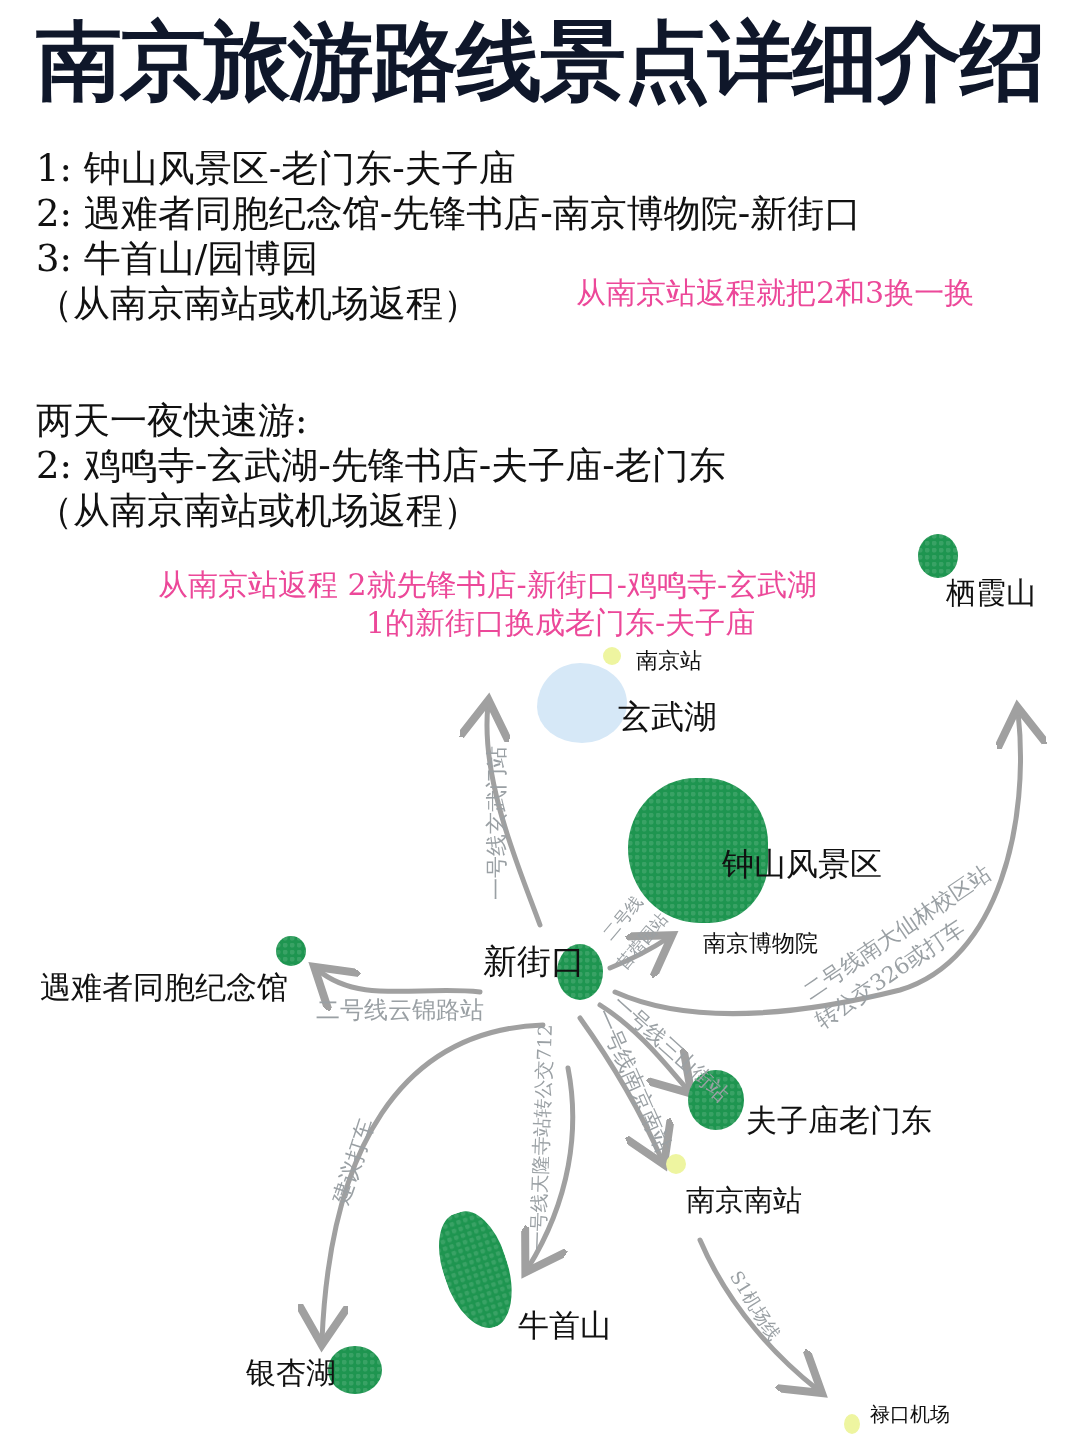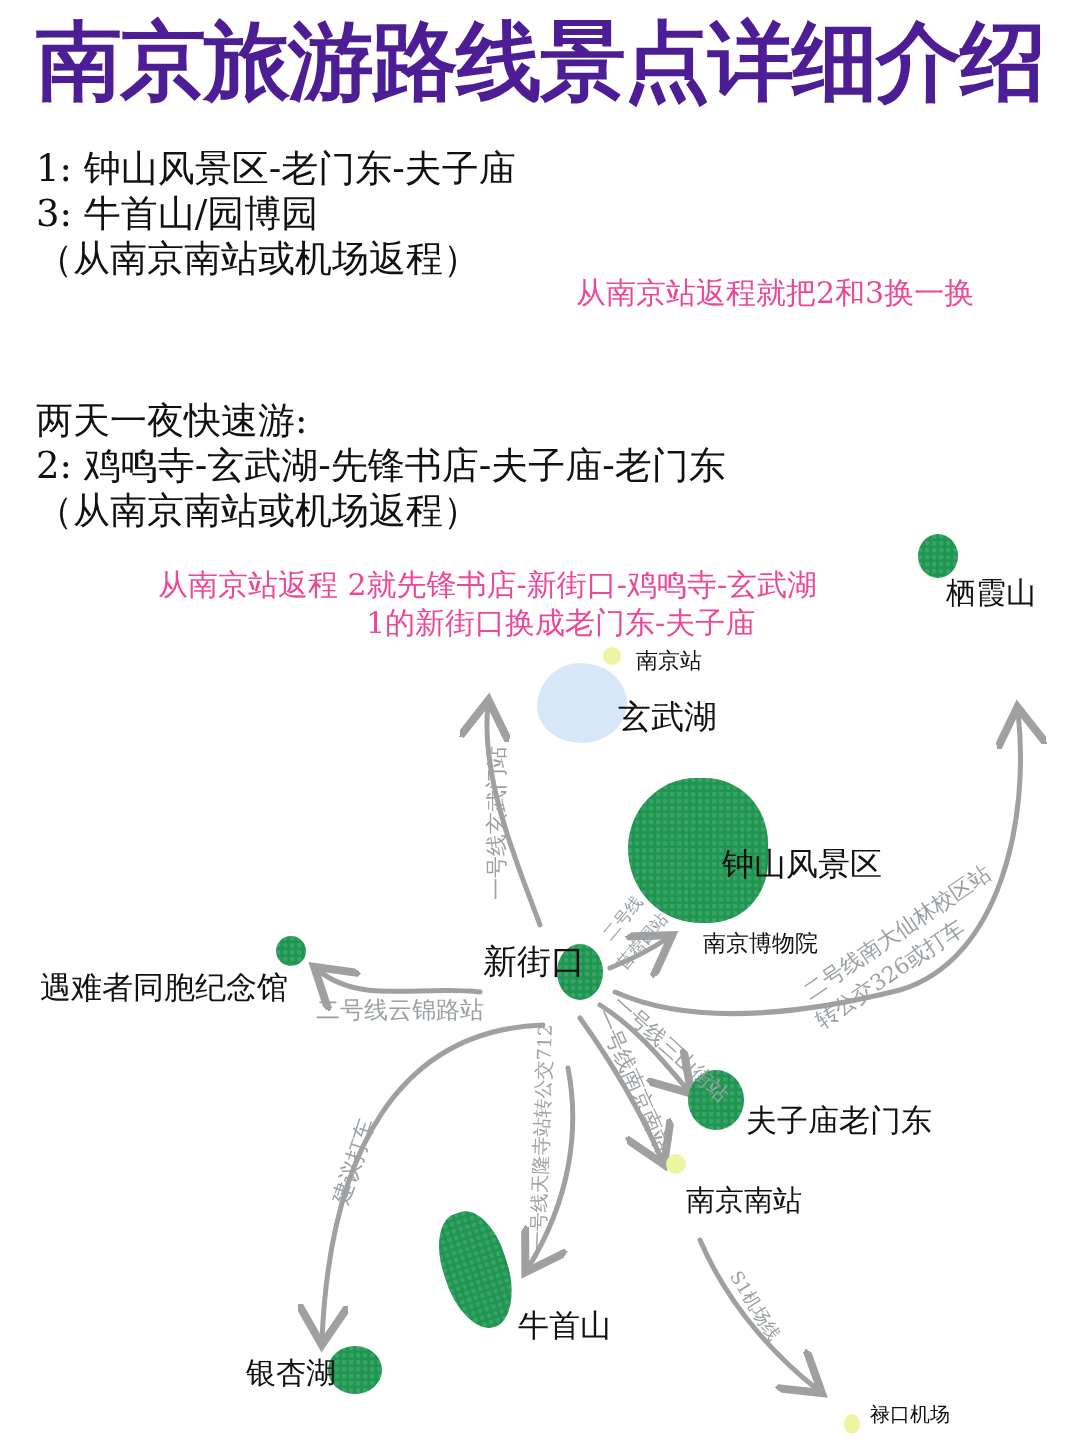--- a/index.html
+++ b/index.html
@@ -1,39 +1,40 @@
 <!DOCTYPE html>
 <html><head>
 <meta charset="utf-8">
 <style>
   html, body { margin: 0; padding: 0; background: #ffffff; }
   body { width: 1080px; height: 1440px; position: relative; overflow: hidden;
          font-family: "DejaVu Serif", "Liberation Serif", serif; color: #111; }
   .title { position: absolute; left: 0; top: 18px; width: 1080px; text-align: center;
            font-family: "DejaVu Sans", "Liberation Sans", sans-serif; font-weight: bold;
-           font-size: 86px; letter-spacing: -2px; color: #4c1d95; line-height: 1; }
+           font-size: 86px; letter-spacing: -2px; color: #0f172a; line-height: 1; }
   .block { position: absolute; left: 36px; font-size: 37px; line-height: 45px; }
   .block .line { white-space: nowrap; }
   .note { position: absolute; color: #ec4899; font-size: 30px; white-space: nowrap; line-height: 1; }
   .map { position: absolute; left: 0; top: 0; width: 1080px; height: 1440px; }
   .blob { position: absolute; border-radius: 50%; background: #1e9550;
           background-image: radial-gradient(circle at 30% 30%, rgba(255,255,255,0.12) 0 2px, transparent 3px);
           background-size: 7px 7px; }
   .dot { position: absolute; border-radius: 50%; background: #eef5a0; }
   .lake { position: absolute; background: #d6e8f7; border-radius: 48% 52% 50% 50% / 55% 50% 50% 45%; }
   .place { position: absolute; white-space: nowrap; line-height: 1; color: #111; }
   .route { position: absolute; white-space: nowrap; line-height: 1; color: #9aa0a4; transform-origin: left top; }
 </style>
 </head>
 <body>
 
 <div class="title">南京旅游路线景点详细介绍</div>
 
 <div class="block" style="top:146px;">
   <div class="line">1: 钟山风景区-老门东-夫子庙</div>
+  <div class="line">2: 遇难者同胞纪念馆-先锋书店-南京博物院-新街口</div>
   <div class="line">3: 牛首山/园博园</div>
   <div class="line">（从南京南站或机场返程）</div>
 </div>
 <div class="note" style="left:576px; top:278px;">从南京站返程就把2和3换一换</div>
 
 <div class="block" style="top:398px;">
   <div class="line">两天一夜快速游:</div>
   <div class="line">2: 鸡鸣寺-玄武湖-先锋书店-夫子庙-老门东</div>
   <div class="line">（从南京南站或机场返程）</div>
 </div>

